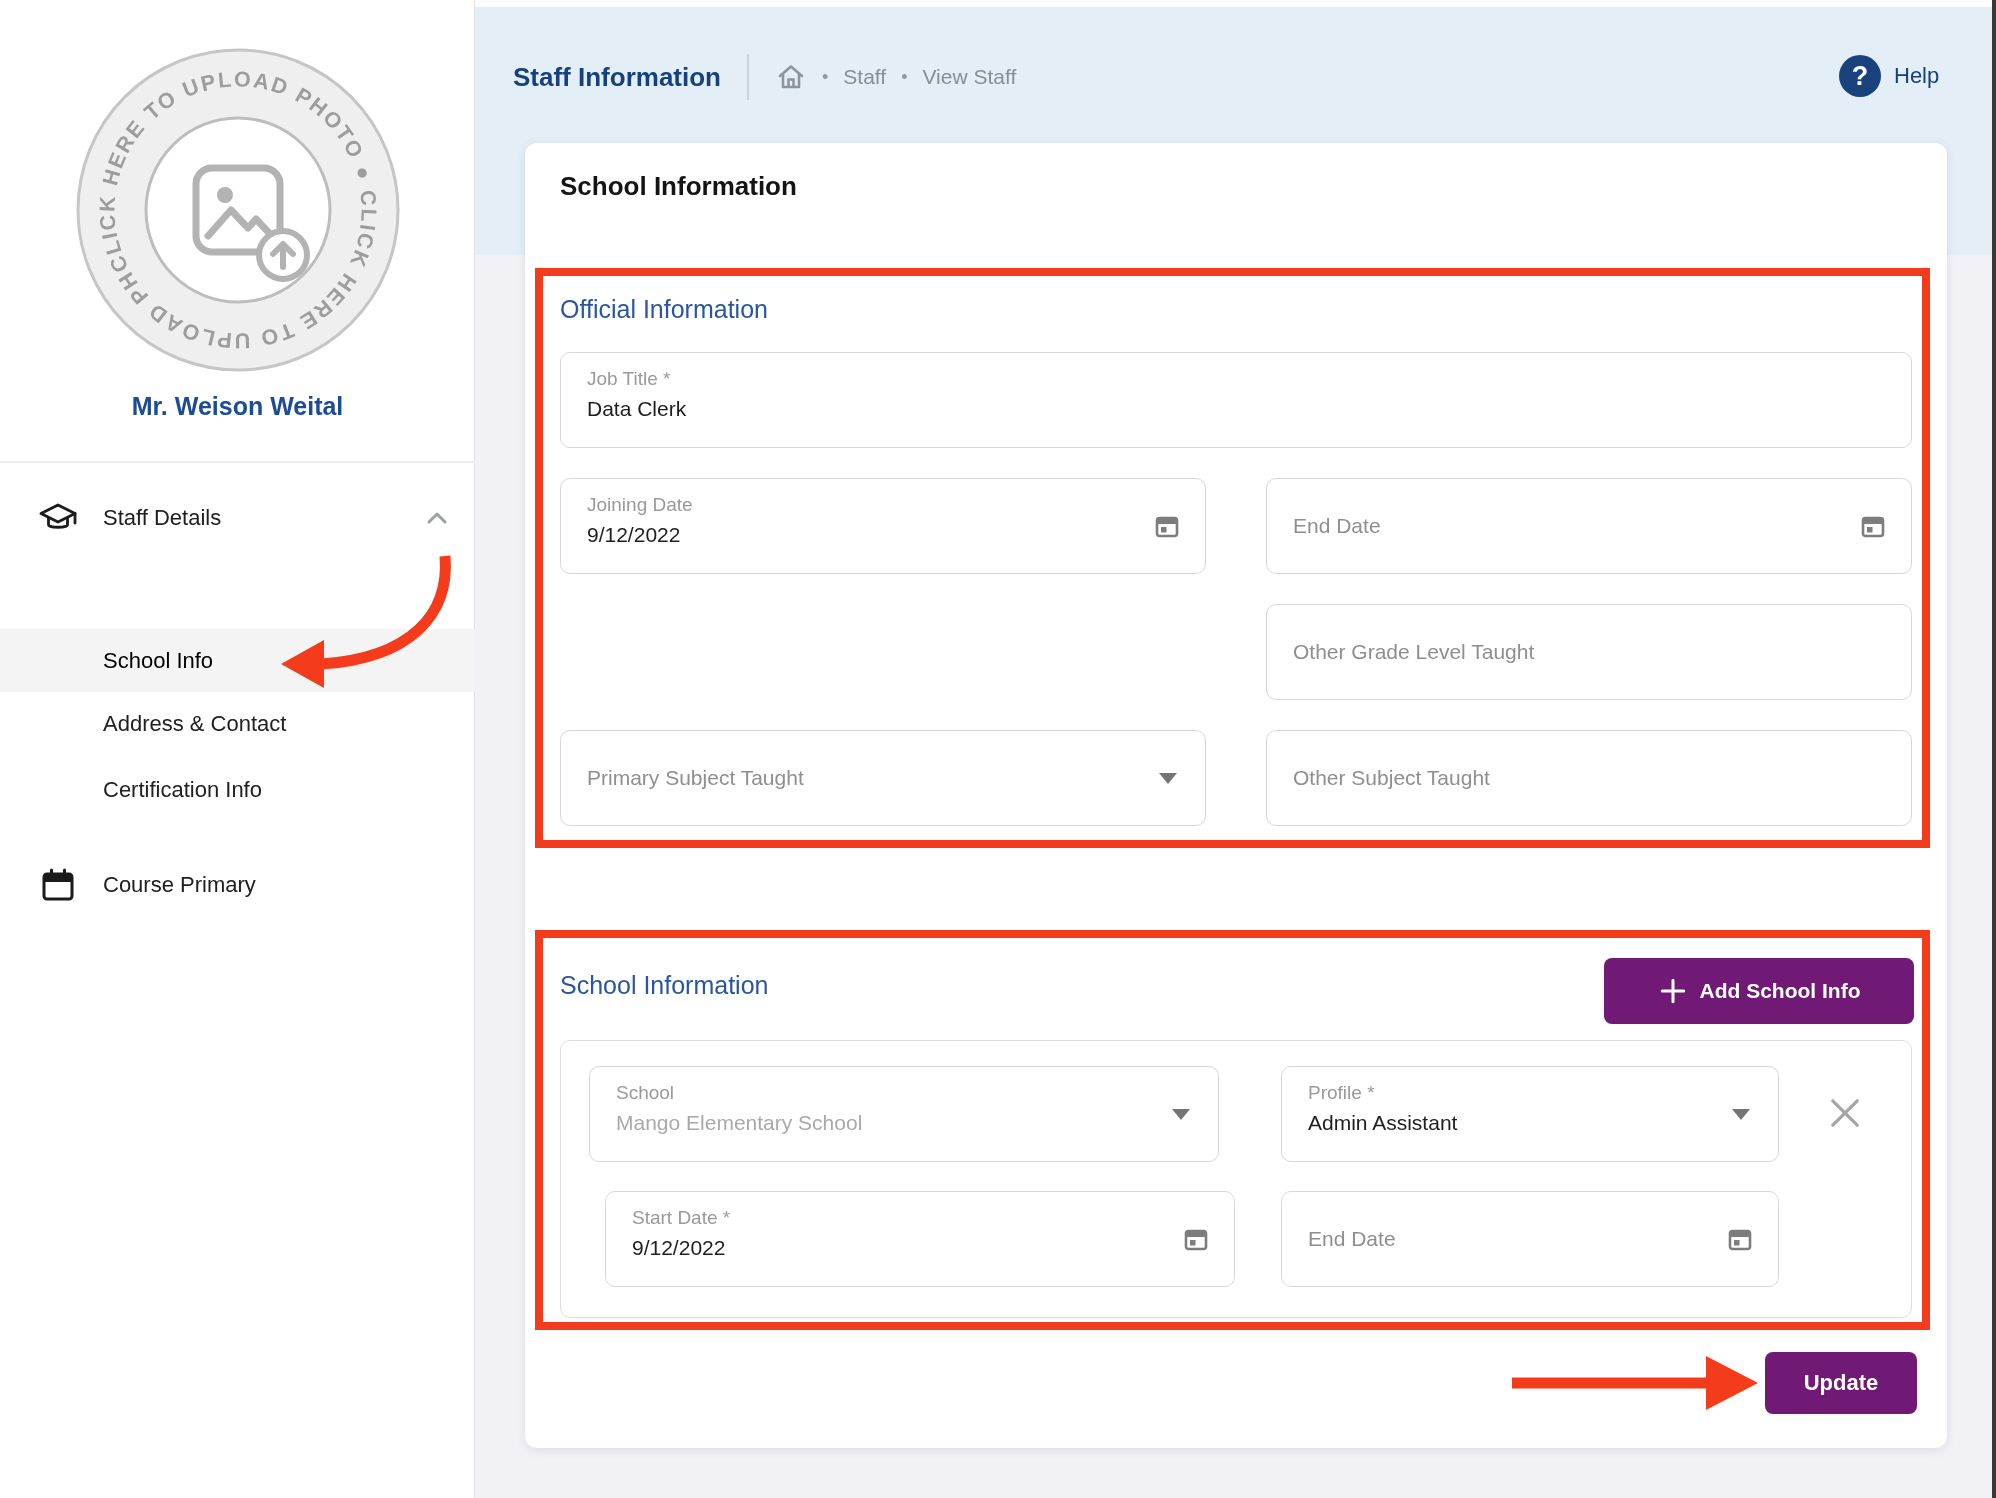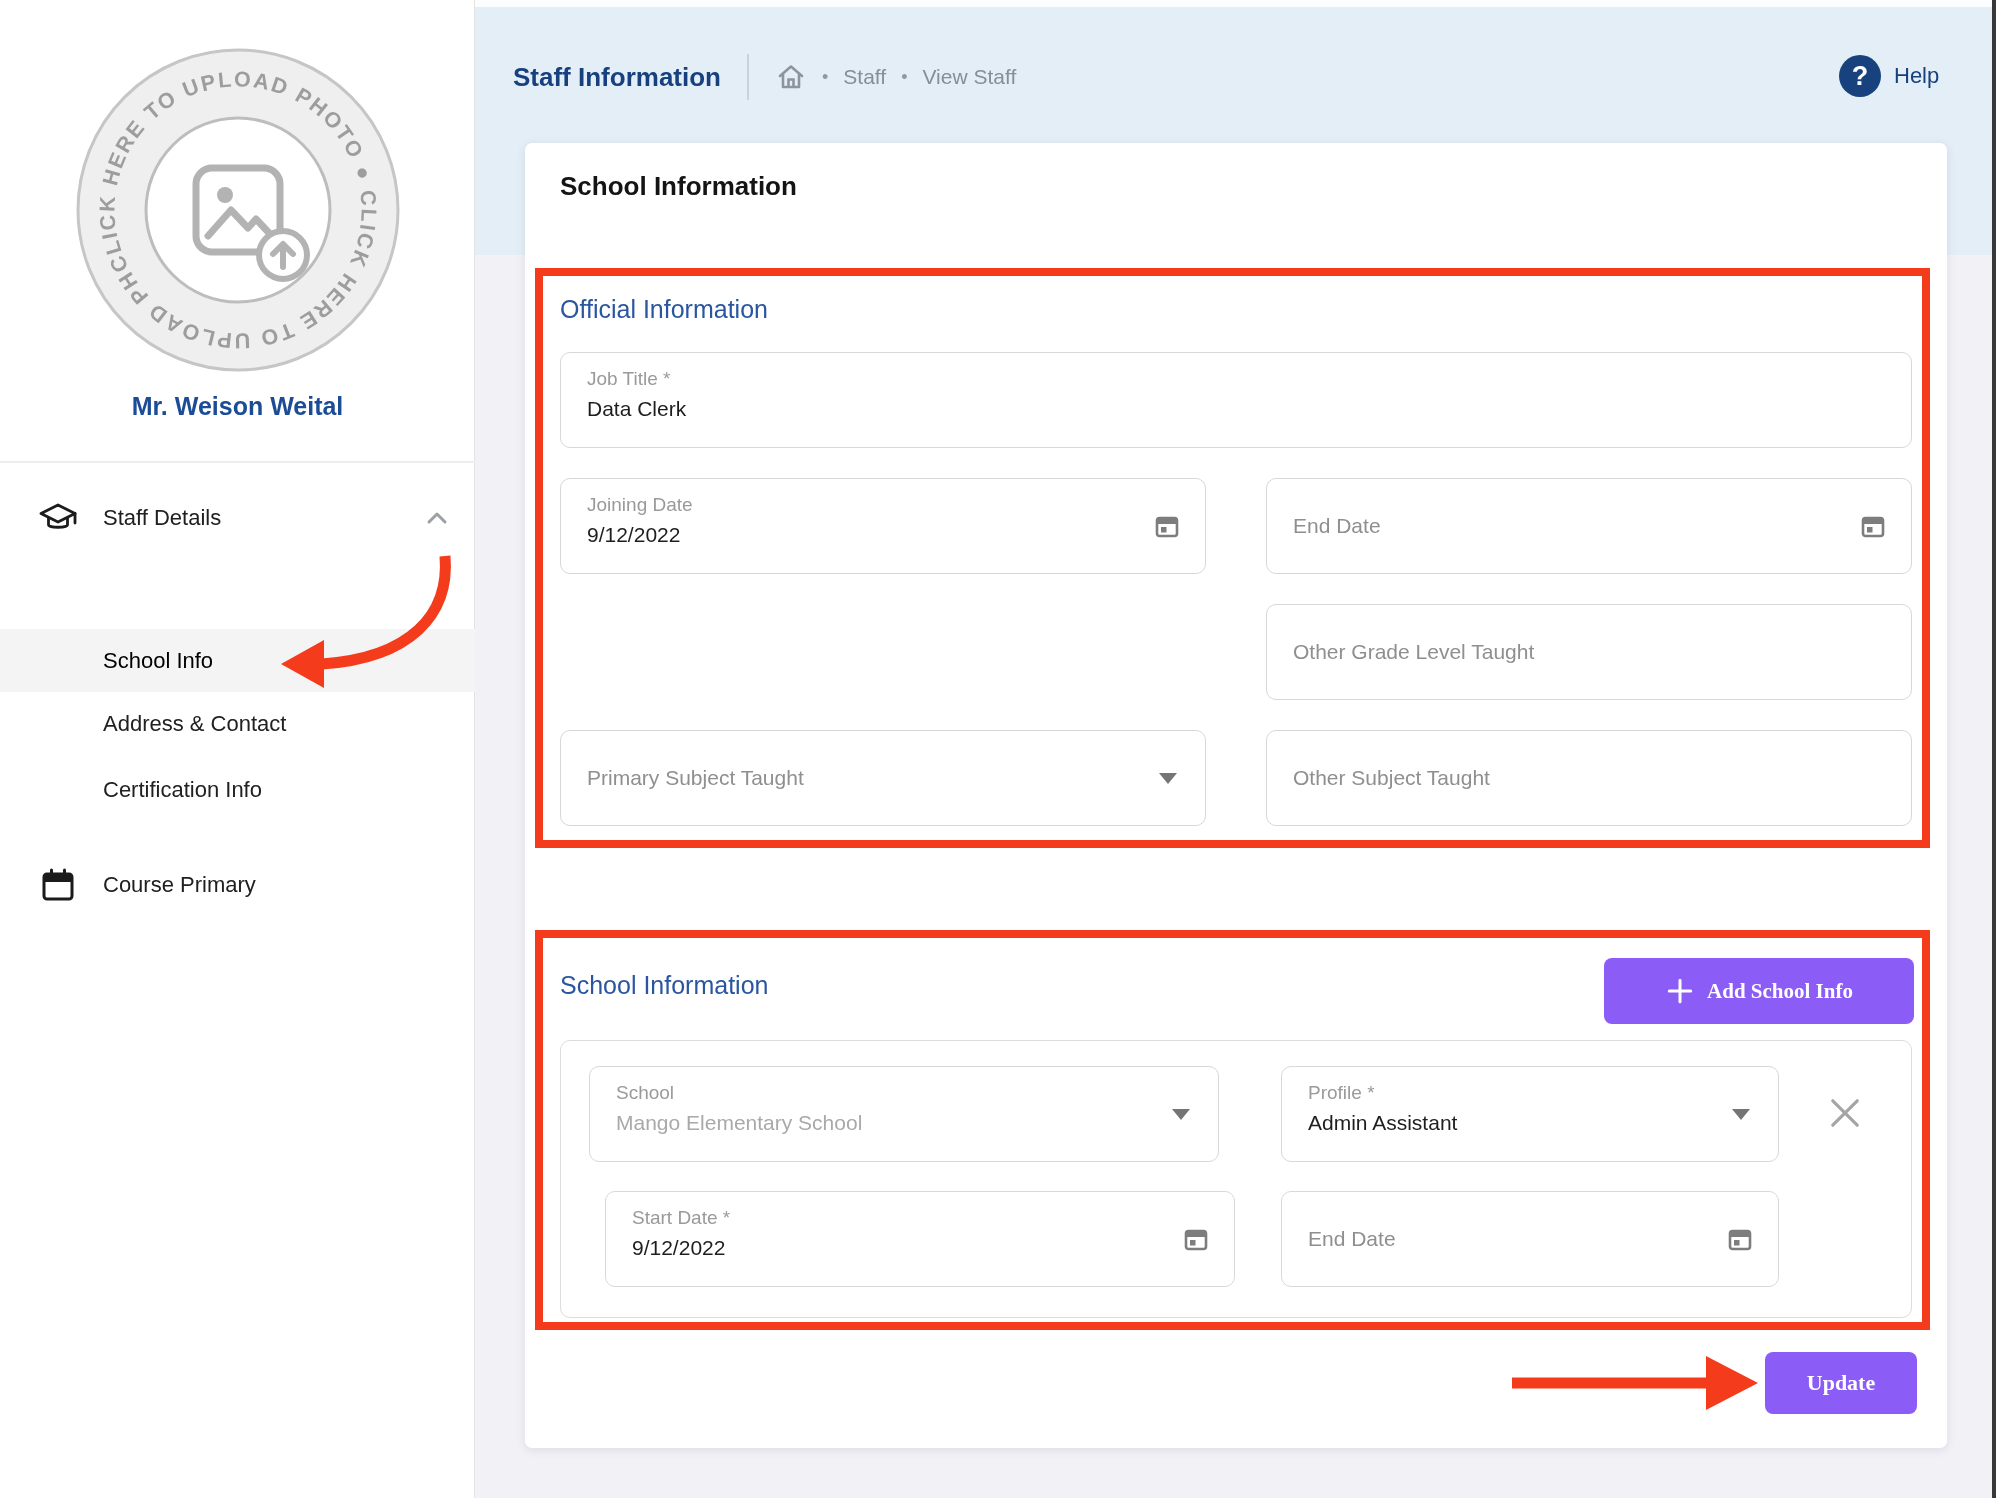--- a/index.html
+++ b/index.html
@@ -31,38 +31,38 @@
   .page-title { font-size:26px; font-weight:bold; color:#17407e; }
   .crumb-divider { width:2px; height:46px; background:#c9d3de; margin:0 26px; }
   .crumb { display:flex; align-items:center; gap:15px; }
   .crumb .dot { color:#9098a2; font-size:18px; }
   .crumb-link { font-size:21px; color:#868e98; cursor:pointer; }
   .help { position:absolute; left:1838px; top:54px; display:flex; align-items:center; gap:12px; cursor:pointer; }
   .help-label { font-size:22px; color:#17407e; }
 
   
   .card { position:absolute; left:525px; top:143px; width:1422px; height:1305px; background:#fff;
-          border-radius:7px; box-shadow:0 2px 10px rgba(110,110,140,.16); }
+          border-radius:12px; box-shadow:0 2px 10px rgba(110,110,140,.16); }
   .card-title { position:absolute; left:35px; top:28px; font-size:26px; font-weight:bold; color:#141414; }
   .section-title { position:absolute; left:35px; font-size:25px; color:#2a56a0; }
 
   .field { position:absolute; border:1.5px solid #d8d8d8; border-radius:10px; background:#fff; cursor:text; }
   .field .f-label { position:absolute; left:26px; top:15px; font-size:19px; color:#9a9a9a; }
   .field .f-value { position:absolute; left:26px; top:44px; font-size:21px; color:#1e1e1e; }
   .field .f-value.disabled { color:#a9a9a9; }
   .field .f-placeholder { position:absolute; left:26px; top:50%; transform:translateY(-50%); font-size:21px; color:#8f8f8f; }
   .field .cal-ic { position:absolute; right:24px; top:50%; transform:translateY(-50%); width:28px; height:28px; }
   .field .caret { position:absolute; right:28px; top:50%; transform:translateY(-45%); width:0; height:0;
                   border-left:9px solid transparent; border-right:9px solid transparent; border-top:11px solid #757575; }
   .field.dd { cursor:pointer; }
 
   .group-box { position:absolute; left:35px; top:897px; width:1352px; height:278px; border:1.5px solid #dcdcdc; border-radius:10px; }
 
-  .btn { display:flex; align-items:center; justify-content:center; background:#8b5cf6; color:#fff;
-         border:none; border-radius:8px; cursor:pointer; font-family:Liberation Serif, serif; }
+  .btn { display:flex; align-items:center; justify-content:center; background:#701a75; color:#fff;
+         border:none; border-radius:8px; cursor:pointer; font-family:Liberation Sans, sans-serif; }
   .add-btn { position:absolute; left:1079px; top:815px; width:310px; height:66px; gap:12px; font-size:21px; font-weight:bold; }
   .update-btn { position:absolute; left:1240px; top:1209px; width:152px; height:62px; font-size:22px; font-weight:bold; }
 
   .close-x { position:absolute; left:1262px; top:50px; width:44px; height:44px; cursor:pointer; }
 
   
   .redbox { position:absolute; border:8px solid #f43c1d; pointer-events:none; }
   .redbox1 { left:10px; top:125px; width:1395px; height:580px; }
   .redbox2 { left:10px; top:787px; width:1395px; height:400px; }
   .anno-svg { position:absolute; left:0; top:0; width:1996px; height:1498px; pointer-events:none; }

